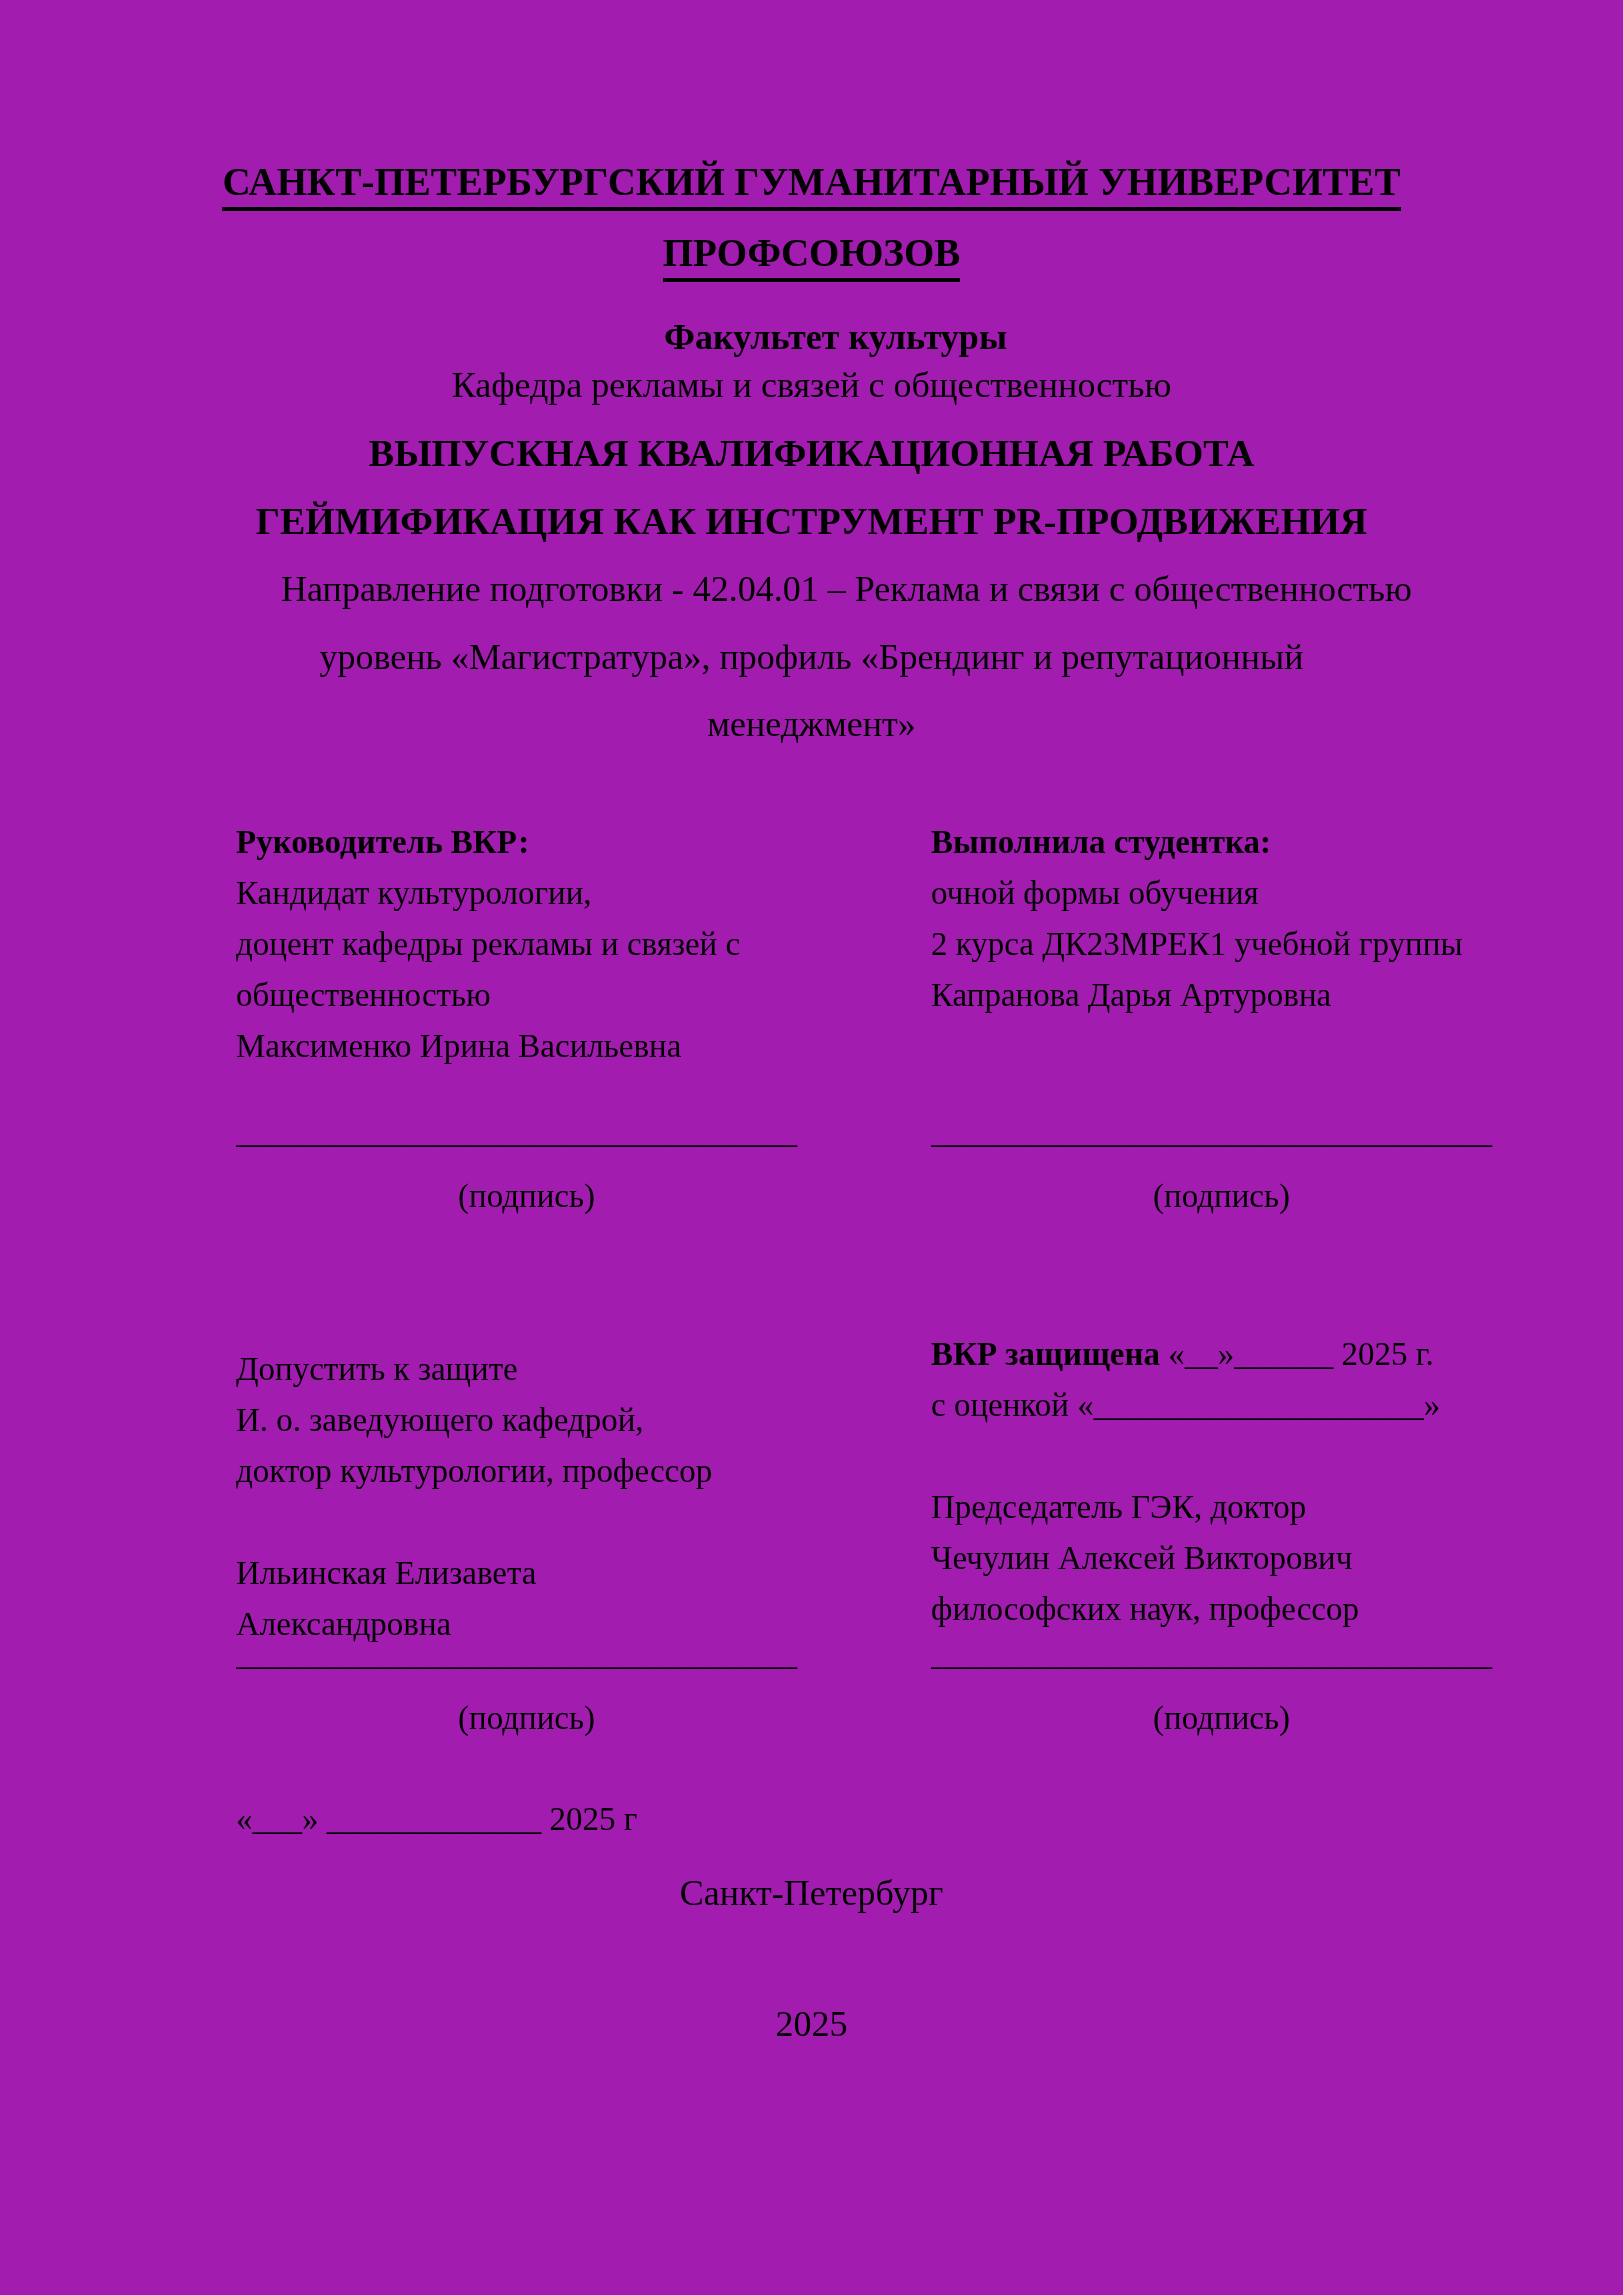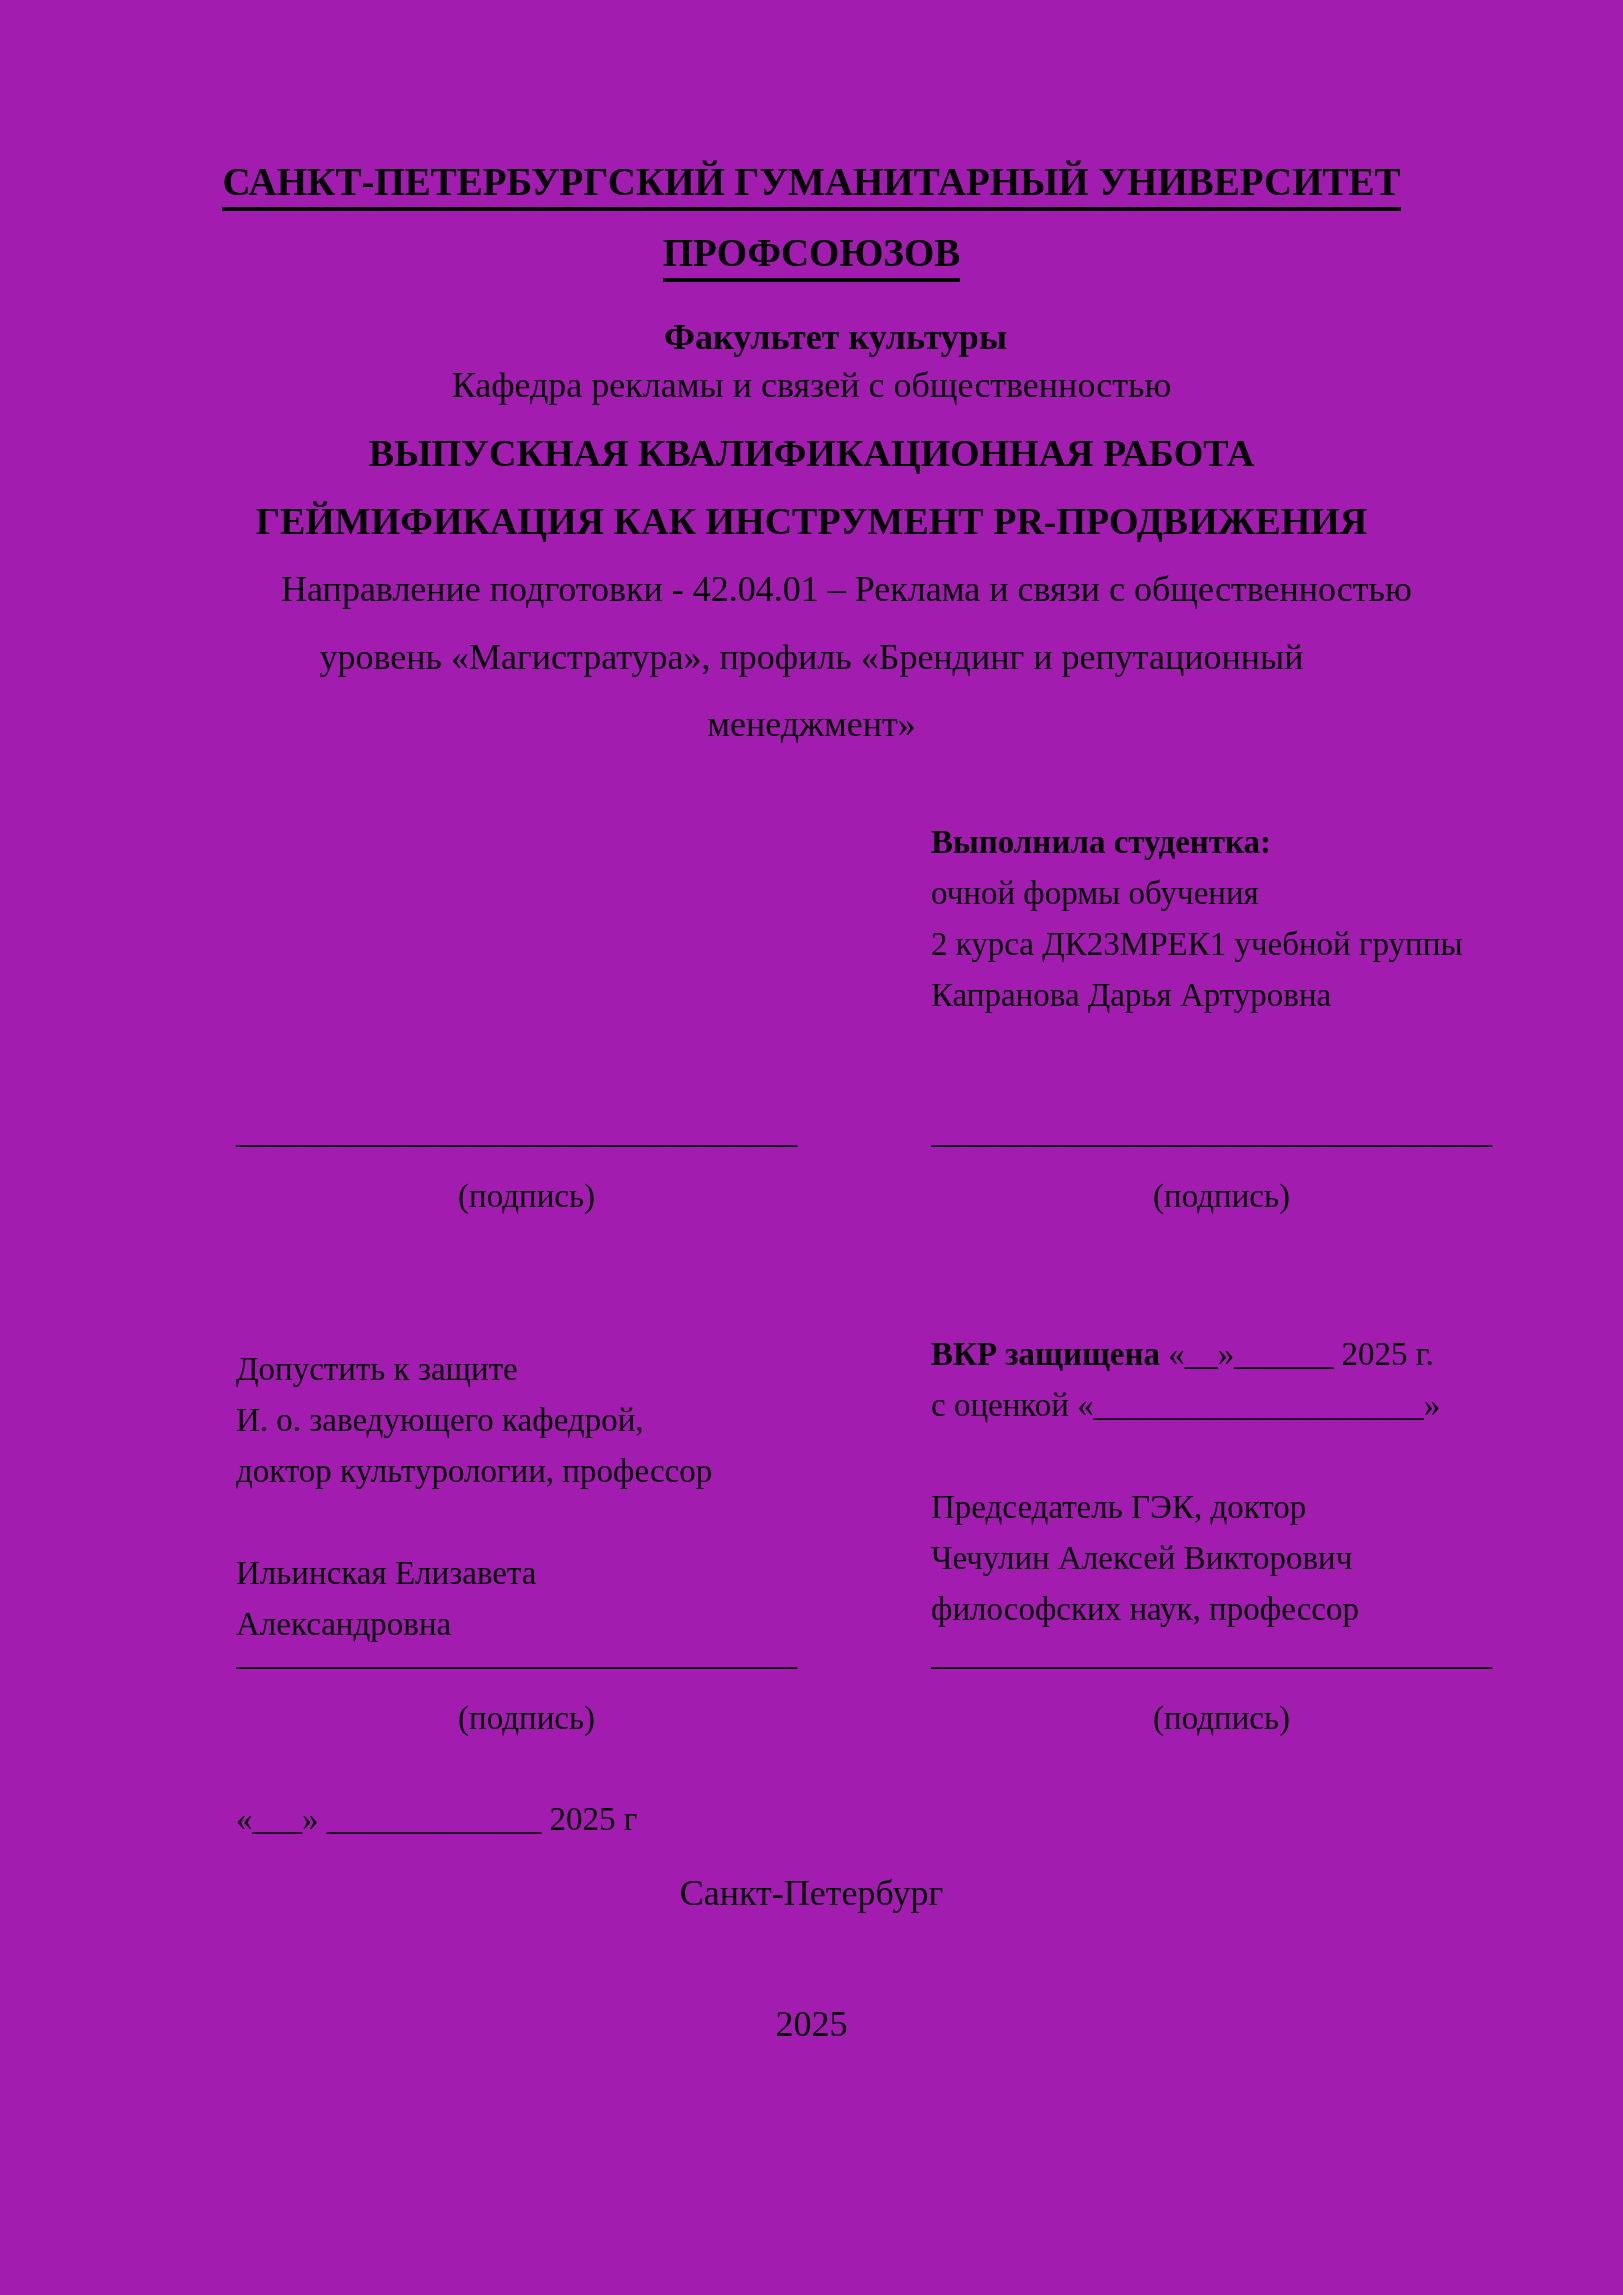--- a/index.html
+++ b/index.html
@@ -32,20 +32,27 @@
   <div class="c b fs50" style="top:159px;"><span class="u">САНКТ-ПЕТЕРБУРГСКИЙ ГУМАНИТАРНЫЙ УНИВЕРСИТЕТ</span></div>
   <div class="c b fs50" style="top:230px;"><span class="u">ПРОФСОЮЗОВ</span></div>
   <div class="c b fs46" style="top:316px;padding-left:24px;">Факультет культуры</div>
   <div class="c fs46" style="top:364px;">Кафедра рекламы и связей с общественностью</div>
   <div class="c b fs49" style="top:431px;">ВЫПУСКНАЯ КВАЛИФИКАЦИОННАЯ РАБОТА</div>
   <div class="c b fs49" style="top:499px;">ГЕЙМИФИКАЦИЯ КАК ИНСТРУМЕНТ PR-ПРОДВИЖЕНИЯ</div>
   <div class="c fs46" style="top:568px;padding-left:35px;">Направление подготовки - 42.04.01 – Реклама и связи с общественностью</div>
   <div class="c fs46" style="top:636px;">уровень «Магистратура», профиль «Брендинг и репутационный</div>
   <div class="c fs46" style="top:703px;">менеджмент»</div>
 
+  <div class="col" style="left:236px;top:817px;">
+    <div class="row b">Руководитель ВКР:</div>
+    <div class="row">Кандидат культурологии,</div>
+    <div class="row">доцент кафедры рекламы и связей с</div>
+    <div class="row">общественностью</div>
+    <div class="row">Максименко Ирина Васильевна</div>
+  </div>
 
   <div class="col" style="left:931px;top:817px;">
     <div class="row b">Выполнила студентка:</div>
     <div class="row">очной формы обучения</div>
     <div class="row">2 курса ДК23МРЕК1 учебной группы</div>
     <div class="row">Капранова Дарья Артуровна</div>
   </div>
 
   <div class="sig" style="left:236px;top:1107px;">__________________________________</div>
   <div class="sig" style="left:931px;top:1107px;">__________________________________</div>

